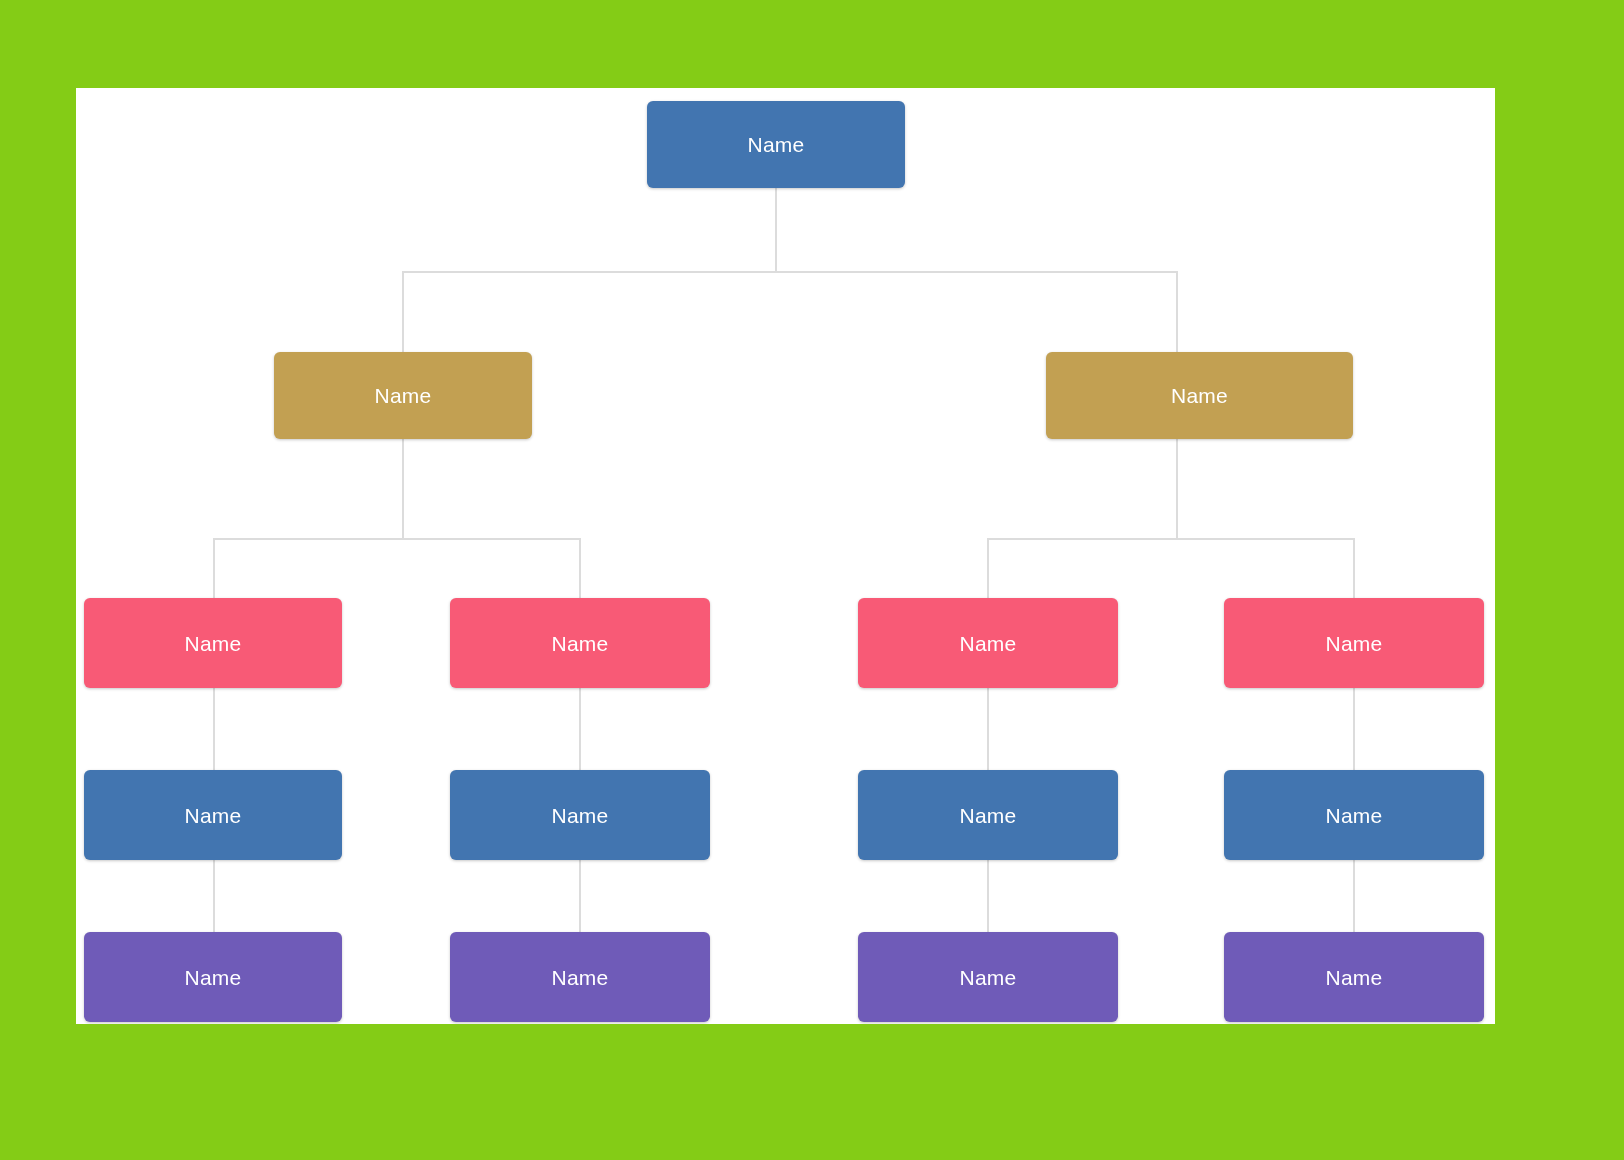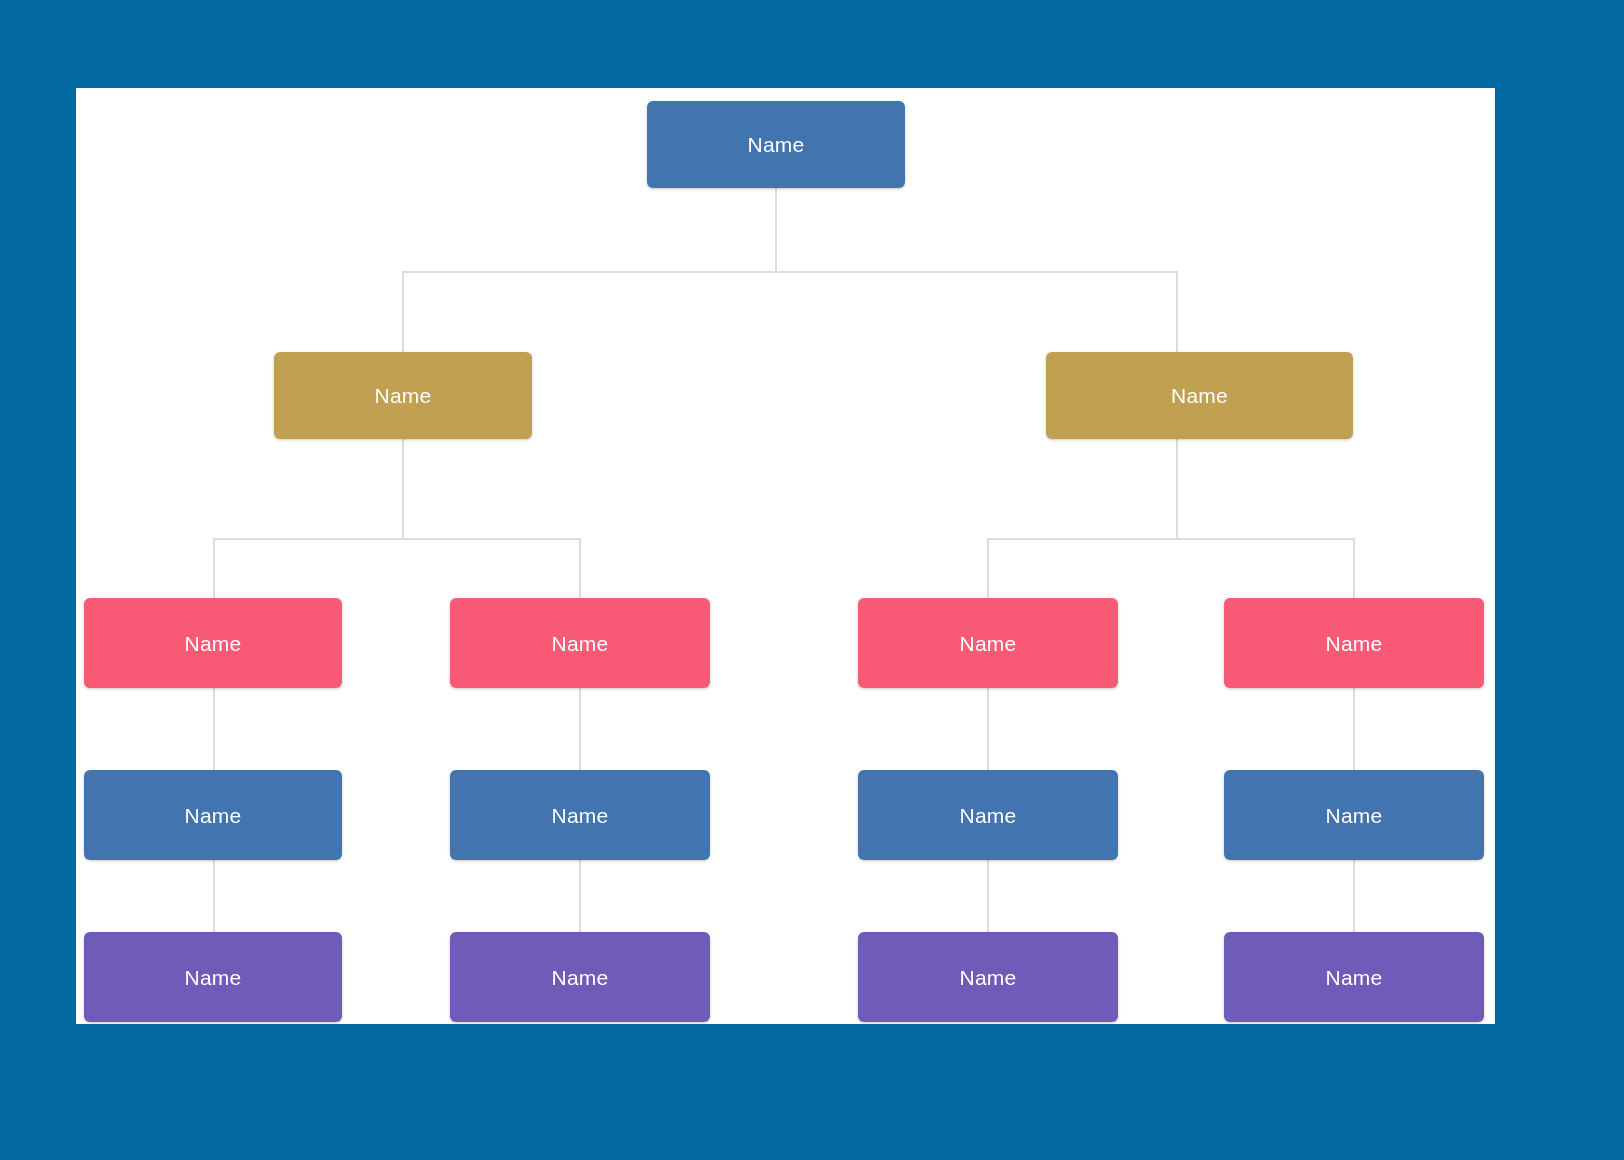--- a/index.html
+++ b/index.html
@@ -50,21 +50,21 @@
     position: absolute;
     background: #dcdcdc;
     z-index: 1;
   }
   .conn.v { width: 2px; }
   .conn.h { height: 2px; }
 </style>
 </head>
 <body>
 
-<div id="stage" style="background: #0369a1;">
+<div id="stage" style="background: #84cc16;">
   <div id="canvas" style="left: 76px; top: 88px; width: 1419px; height: 936px; background: rgb(255, 255, 255);">
     <div id="connector-layer">
         <div class="conn v" style="background: rgb(220, 220, 220); left: 699px; top: 100px; width: 2px; height: 83px;"></div>
         <div class="conn h" style="background: rgb(220, 220, 220); left: 326px; top: 183px; height: 2px; width: 775px;"></div>
         <div class="conn v" style="background: rgb(220, 220, 220); left: 326px; top: 183px; width: 2px; height: 81px;"></div>
         <div class="conn v" style="background: rgb(220, 220, 220); left: 1100px; top: 183px; width: 2px; height: 81px;"></div>
         <div class="conn v" style="background: rgb(220, 220, 220); left: 326px; top: 351px; width: 2px; height: 99px;"></div>
         <div class="conn h" style="background: rgb(220, 220, 220); left: 137px; top: 450px; height: 2px; width: 368px;"></div>
         <div class="conn v" style="background: rgb(220, 220, 220); left: 137px; top: 450px; width: 2px; height: 60px;"></div>
         <div class="conn v" style="background: rgb(220, 220, 220); left: 503px; top: 450px; width: 2px; height: 60px;"></div>

